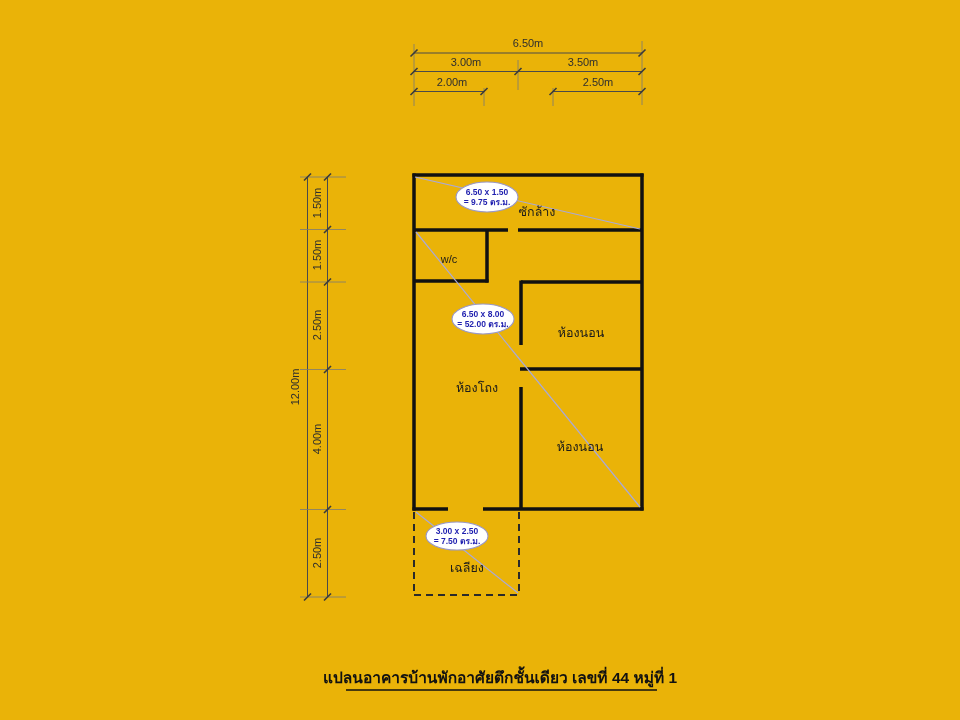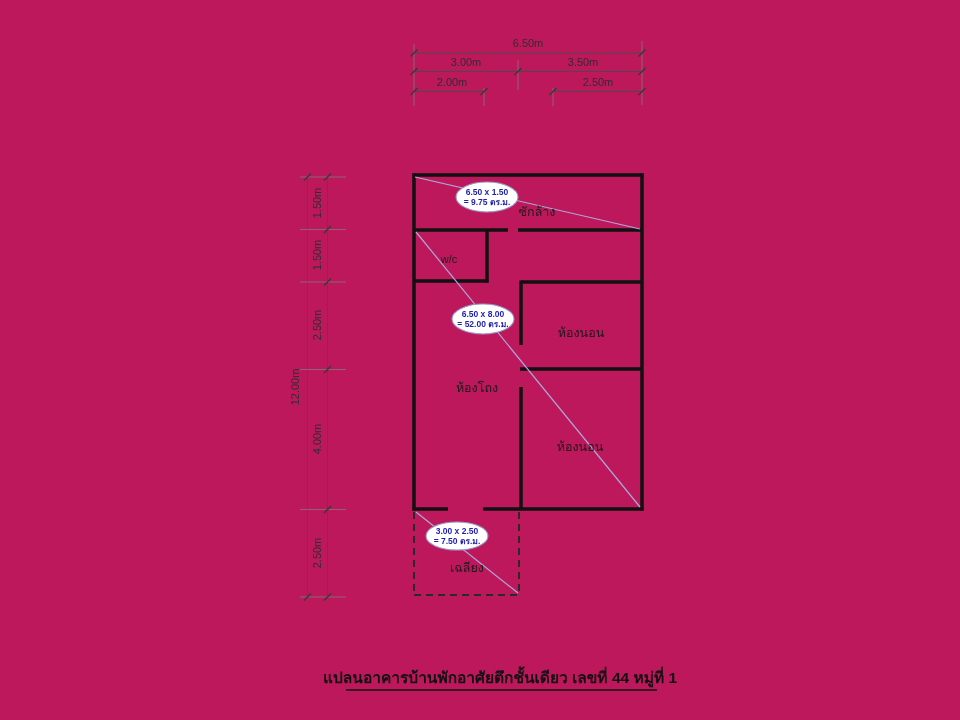--- a/index.html
+++ b/index.html
@@ -1,16 +1,16 @@
 <!DOCTYPE html>
 <html><head>
 <meta charset="utf-8">
 <style>
   html,body{margin:0;padding:0;background:#ffffff;}
-  .page{position:relative;width:960px;height:720px;background:#be185d;overflow:hidden;
+  .page{position:relative;width:960px;height:720px;background:#eab308;overflow:hidden;
         font-family:"Liberation Sans","DejaVu Sans",sans-serif;}
   svg text{font-family:"Liberation Sans","DejaVu Sans",sans-serif;}
   .wall{stroke:#111111;stroke-width:3.5;fill:none;stroke-linecap:butt;}
   .dimline{stroke:#4a4a4a;stroke-width:1;fill:none;}
   .witness{stroke:#7a7a7a;stroke-width:0.8;fill:none;}
   .tick{stroke:#3a3a3a;stroke-width:1.6;fill:none;}
   .dimtext{font-size:11px;fill:#2e2e2e;}
   .diag{stroke:#a9a9d9;stroke-width:1.2;fill:none;}
   .callout-ellipse{stroke:#9898cc;stroke-width:1.1;fill:#ffffff;}
   .callout-text{font-size:8.5px;font-weight:bold;fill:#1f1faf;}

